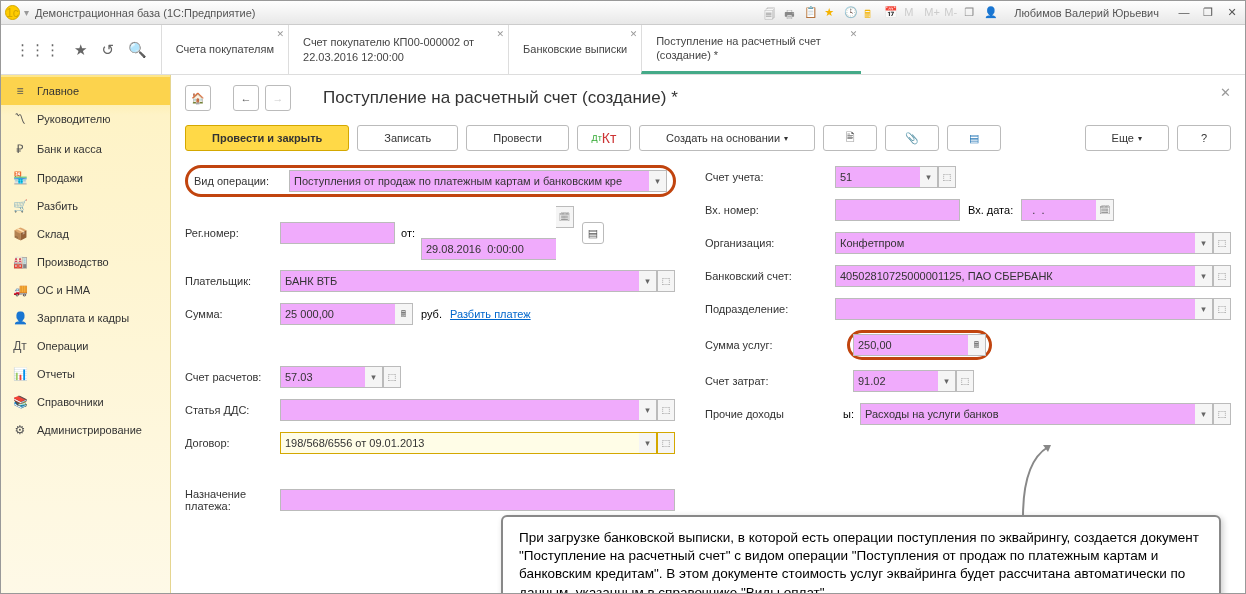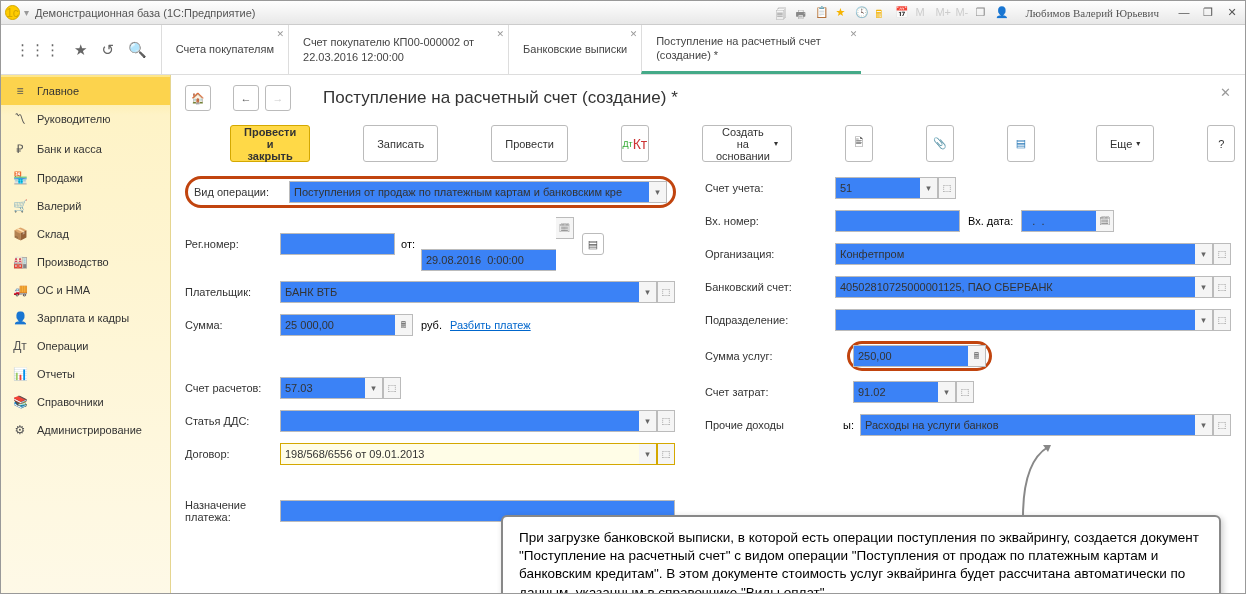--- a/index.html
+++ b/index.html
@@ -3,21 +3,21 @@
 <meta charset="utf-8">
 <style>
 *{box-sizing:border-box;margin:0;padding:0;font-family:Arial,sans-serif;font-size:11px;}
 body{background:#fff;width:1246px;height:594px;overflow:hidden;border:1px solid #999;}
 .titlebar{height:24px;background:linear-gradient(#fefefe,#e8e8e8);display:flex;align-items:center;padding:0 4px;border-bottom:1px solid #ccc;}
 .titlebar .logo{width:15px;height:15px;background:#ffcc00;border-radius:50%;margin-right:4px;border:1px solid #d4a800;font-size:12px;text-align:center;line-height:14px;color:#d4a800;}
 .titlebar .menu-icon{margin-right:6px;color:#999;font-size:10px;}
 .titlebar .title{color:#555;flex:1;}
 .titlebar .tb-icons{display:flex;gap:6px;align-items:center;}
 .titlebar .tb-ico{width:14px;height:14px;color:#888;font-size:11px;cursor:pointer;}
-.titlebar .user{color:#555;margin:16px 10px;font-family:Liberation Serif, serif;}
+.titlebar .user{color:#555;margin:16px 10px;}
 .titlebar .win-btn{width:18px;height:14px;color:#555;text-align:center;cursor:pointer;font-size:11px;}
 
 .tabs-row{height:50px;background:#fff;display:flex;align-items:stretch;border-bottom:1px solid #ddd;}
 .quick-icons{display:flex;align-items:center;gap:14px;padding:0 14px;border-right:0;}
 .quick-icons span{color:#666;font-size:15px;cursor:pointer;}
 .tab{padding:8px 14px;border-left:1px solid #ddd;display:flex;align-items:center;max-width:220px;color:#444;cursor:pointer;position:relative;}
 .tab.active{border-bottom:3px solid #4a8;}
 .tab .tab-text{line-height:1.3;}
 .tab .tab-close{position:absolute;top:4px;right:4px;color:#999;font-size:9px;}
 
@@ -26,30 +26,30 @@
 .side-item{display:flex;align-items:center;gap:10px;padding:7px 12px;color:#333;cursor:pointer;}
 .side-item:first-child{background:#fcd34d;}
 .side-item .s-ico{width:14px;text-align:center;color:#555;font-size:12px;}
 .content{flex:1;padding:10px 14px;position:relative;overflow:hidden;}
 .doc-header{display:flex;align-items:center;gap:6px;margin-bottom:14px;}
 .nav-btn{width:26px;height:26px;border:1px solid #bbb;background:#fff;border-radius:3px;text-align:center;line-height:24px;color:#555;cursor:pointer;}
 .doc-title{font-size:17px;color:#333;margin-left:26px;}
 .close-x{position:absolute;top:10px;right:14px;color:#999;cursor:pointer;font-size:13px;}
 
 .toolbar{display:flex;align-items:center;gap:8px;margin-bottom:14px;}
-.btn{height:37px;padding:0 13px;border:1px solid #bbb;border-radius:3px;background:#fff;cursor:pointer;display:inline-flex;align-items:center;color:#333;margin-left:45px;}
+.btn{height:26px;padding:0 26px;border:1px solid #bbb;border-radius:3px;background:#fff;cursor:pointer;display:inline-flex;align-items:center;color:#333;}
 .btn.primary{background:#ffd947;border-color:#d4a800;font-weight:bold;}
 .btn-ico{width:28px;justify-content:center;}
 .toolbar .spacer{flex:1;}
 
 .form-grid{display:grid;grid-template-columns:490px 1fr;gap:0 30px;}
 .form-row{display:flex;align-items:center;margin-bottom:9px;min-height:24px;}
 .lbl{width:95px;color:#333;flex-shrink:0;}
 .lbl.wide{width:130px;}
-.input{height:22px;border:1px solid #bbb;padding:0 4px;background:#3b82f6;color:#333;}
+.input{height:22px;border:1px solid #bbb;padding:0 4px;background:#f0abfc;color:#333;}
 .input.yellow{border-color:#d4a800;background:#fffde7;}
 .combo{display:flex;}
 .combo .input{border-right:0;}
 .combo-btn{width:18px;height:22px;border:1px solid #bbb;background:#f5f5f5;text-align:center;line-height:20px;cursor:pointer;color:#666;font-size:9px;border-left:0;}
 .combo-btn + .combo-btn{border-left:1px solid #bbb;}
 .num-input{}
 .link{color:#0066cc;text-decoration:underline;cursor:pointer;}
 
 .highlight-oval{border:3px solid #c1440e;border-radius:20px;padding:2px 6px;display:inline-flex;align-items:center;}
 .highlight-oval-sm{border:3px solid #c1440e;border-radius:16px;padding:1px 3px;display:inline-flex;}
@@ -124,21 +124,21 @@
     <div class="side-item">
         <span class="s-ico">₽</span>
         <span>Банк и касса</span>
       </div>
     <div class="side-item">
         <span class="s-ico">🏪</span>
         <span>Продажи</span>
       </div>
     <div class="side-item">
         <span class="s-ico">🛒</span>
-        <span>Валерий</span>
+        <span>Разбить</span>
       </div>
     <div class="side-item">
         <span class="s-ico">📦</span>
         <span>Склад</span>
       </div>
     <div class="side-item">
         <span class="s-ico">🏭</span>
         <span>Производство</span>
       </div>
     <div class="side-item">

